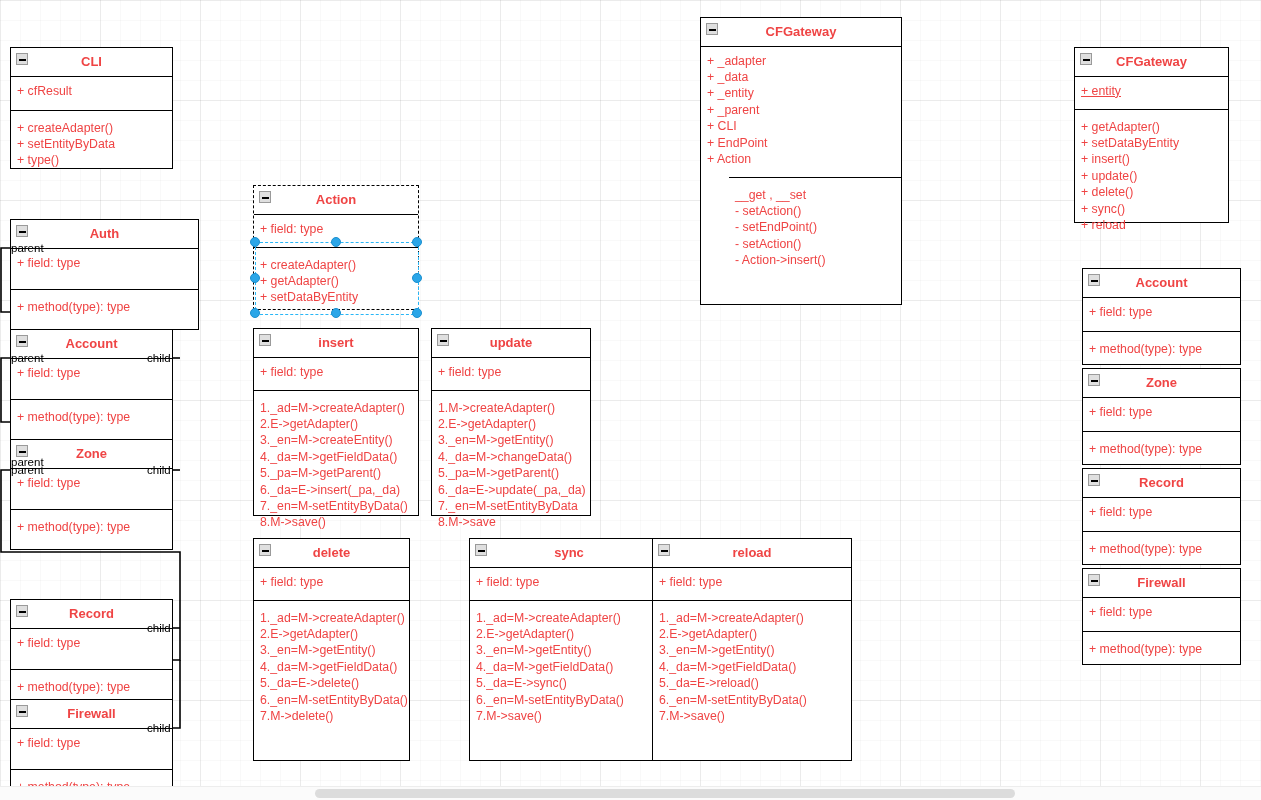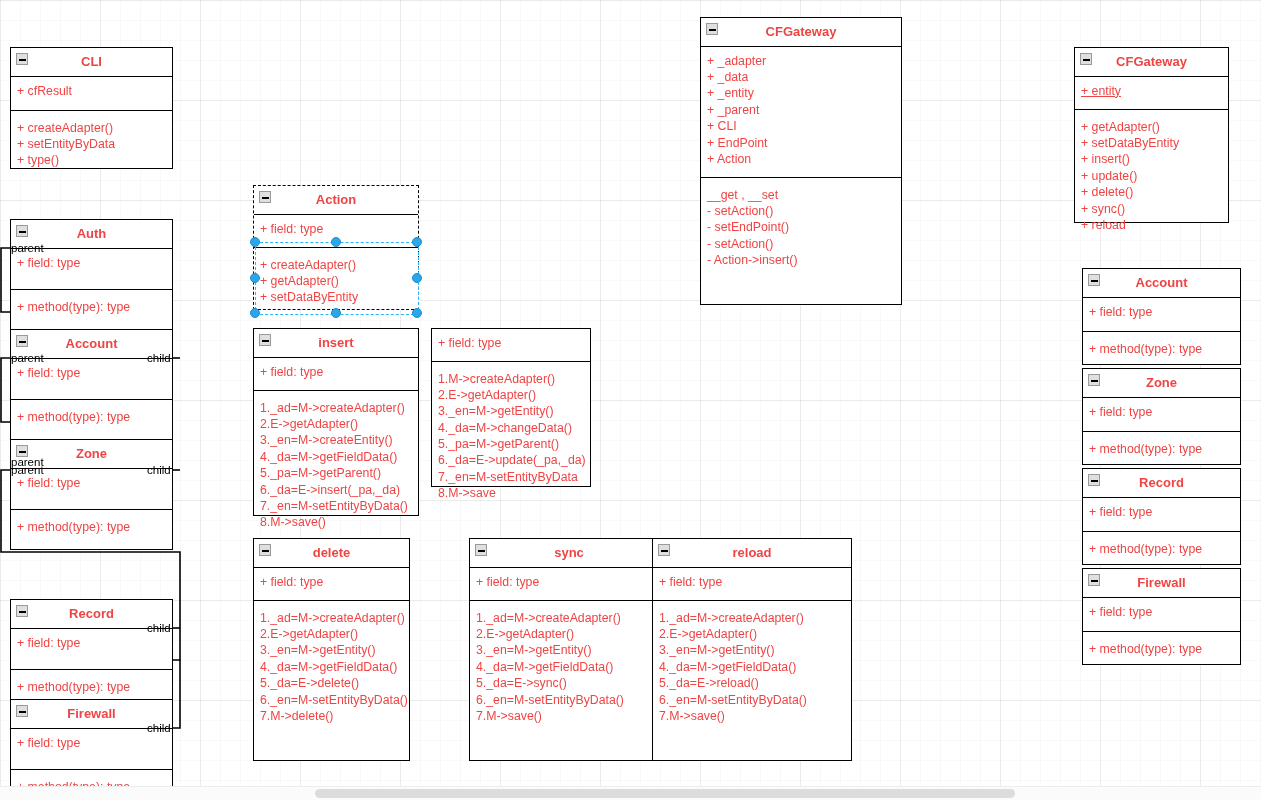--- a/index.html
+++ b/index.html
@@ -135,21 +135,21 @@
         <div class="hdr"><span class="collapse"></span><span>CLI</span></div>
         <div class="sec" style="height: 33px;">
           <div class="row">+ cfResult</div>
         </div>
         <div class="sec div tall" style="height: 58px;">
           <div class="row">+ createAdapter()</div>
           <div class="row">+ setEntityByData</div>
           <div class="row">+ type()</div>
         </div>
       </div>
-      <div class="uml" style="left: 10px; top: 219px; width: 163px;">
+      <div class="uml" style="left: 10px; top: 219px; width: 189px;">
         <div class="hdr"><span class="collapse"></span><span>Auth</span></div>
         <div class="sec" style="height: 40px;">
           <div class="row">+ field: type</div>
         </div>
         <div class="sec div tall" style="height: 40px;">
           <div class="row">+ method(type): type</div>
         </div>
       </div>
       <div class="uml" style="left: 10px; top: 329px; width: 163px;">
         <div class="hdr"><span class="collapse"></span><span>Account</span></div>
@@ -208,20 +208,21 @@
           <div class="row">2.E-&gt;getAdapter()</div>
           <div class="row">3._en=M-&gt;createEntity()</div>
           <div class="row">4._da=M-&gt;getFieldData()</div>
           <div class="row">5._pa=M-&gt;getParent()</div>
           <div class="row">6._da=E-&gt;insert(_pa,_da)</div>
           <div class="row">7._en=M-setEntityByData()</div>
           <div class="row">8.M-&gt;save()</div>
         </div>
       </div>
       <div class="uml" style="left: 431px; top: 328px; width: 160px;">
+        <div class="hdr"><span class="collapse"></span><span>update</span></div>
         <div class="sec" style="height: 32px;">
           <div class="row">+ field: type</div>
         </div>
         <div class="sec div tall" style="height: 125px;">
           <div class="row">1.M-&gt;createAdapter()</div>
           <div class="row">2.E-&gt;getAdapter()</div>
           <div class="row">3._en=M-&gt;getEntity()</div>
           <div class="row">4._da=M-&gt;changeData()</div>
           <div class="row">5._pa=M-&gt;getParent()</div>
           <div class="row">6._da=E-&gt;update(_pa,_da)</div>
@@ -278,21 +279,21 @@
         <div class="hdr"><span class="collapse"></span><span>CFGateway</span></div>
         <div class="sec" style="height: 130px;">
           <div class="row">+ _adapter</div>
           <div class="row">+ _data</div>
           <div class="row">+ _entity</div>
           <div class="row">+ _parent</div>
           <div class="row">+ CLI</div>
           <div class="row">+ EndPoint</div>
           <div class="row">+ Action</div>
         </div>
-        <div class="sec div tall" style="height: 127px;">
+        <div class="sec div tall" style="height: 127px; margin-left: 28px;">
           <div class="row">__get , __set</div>
           <div class="row">- setAction()</div>
           <div class="row">- setEndPoint()</div>
           <div class="row">- setAction()</div>
           <div class="row">- Action-&gt;insert()</div>
         </div>
       </div>
       <div class="uml" style="left: 1074px; top: 47px; width: 155px;">
         <div class="hdr"><span class="collapse"></span><span>CFGateway</span></div>
         <div class="sec" style="height: 32px; text-decoration: underline;">

